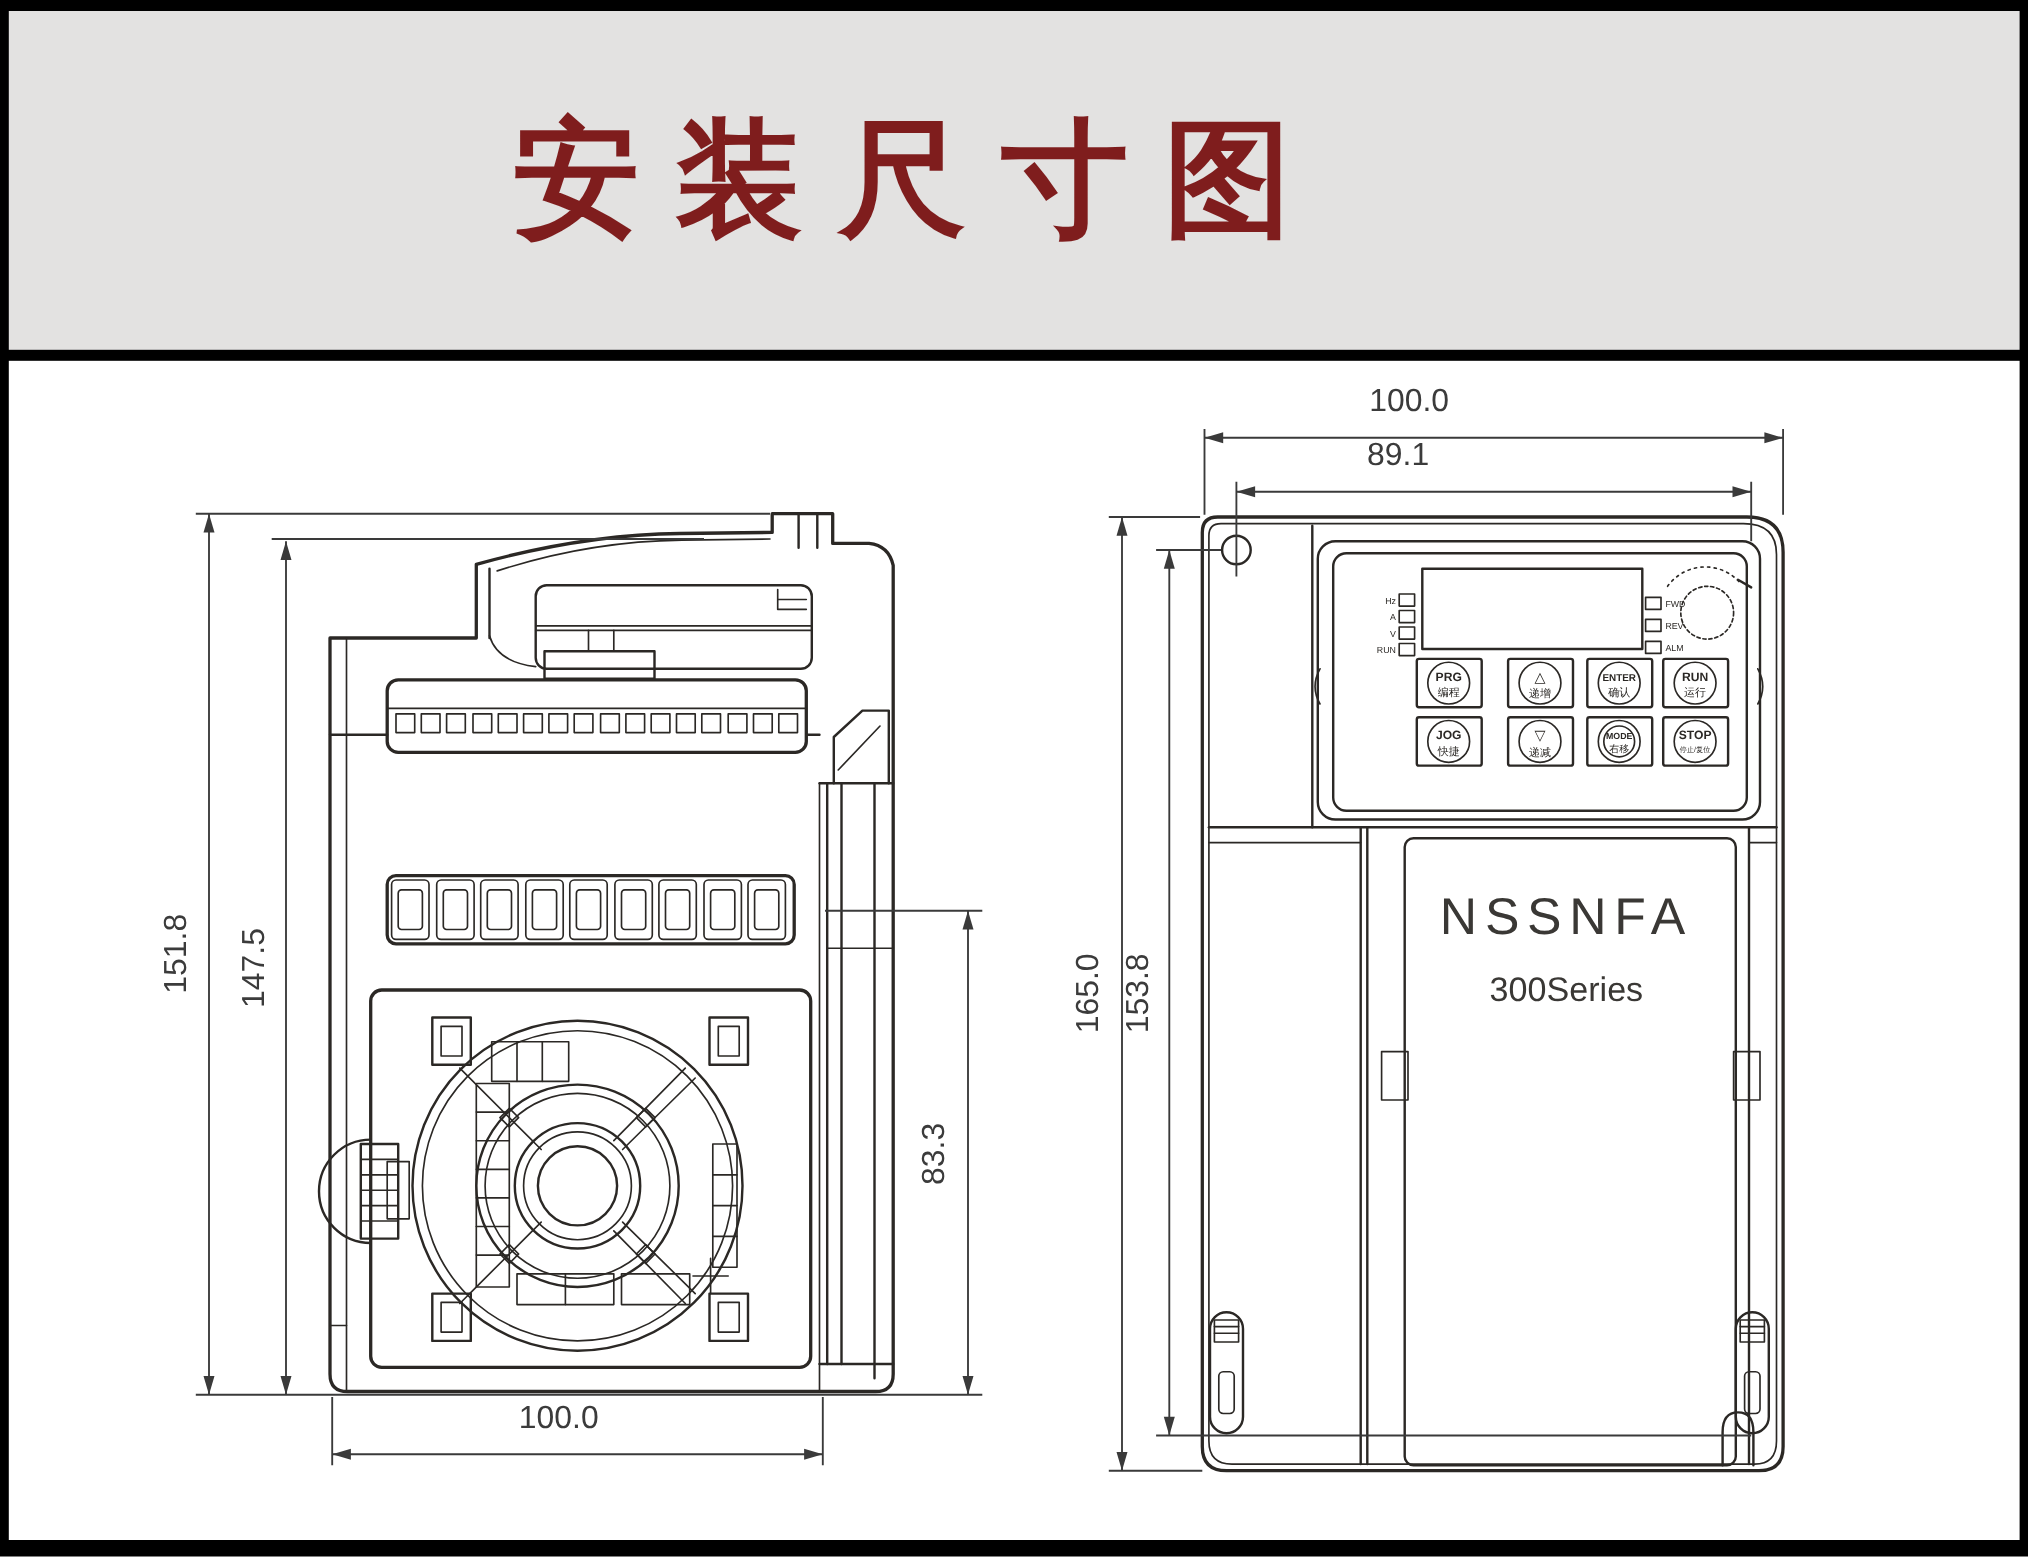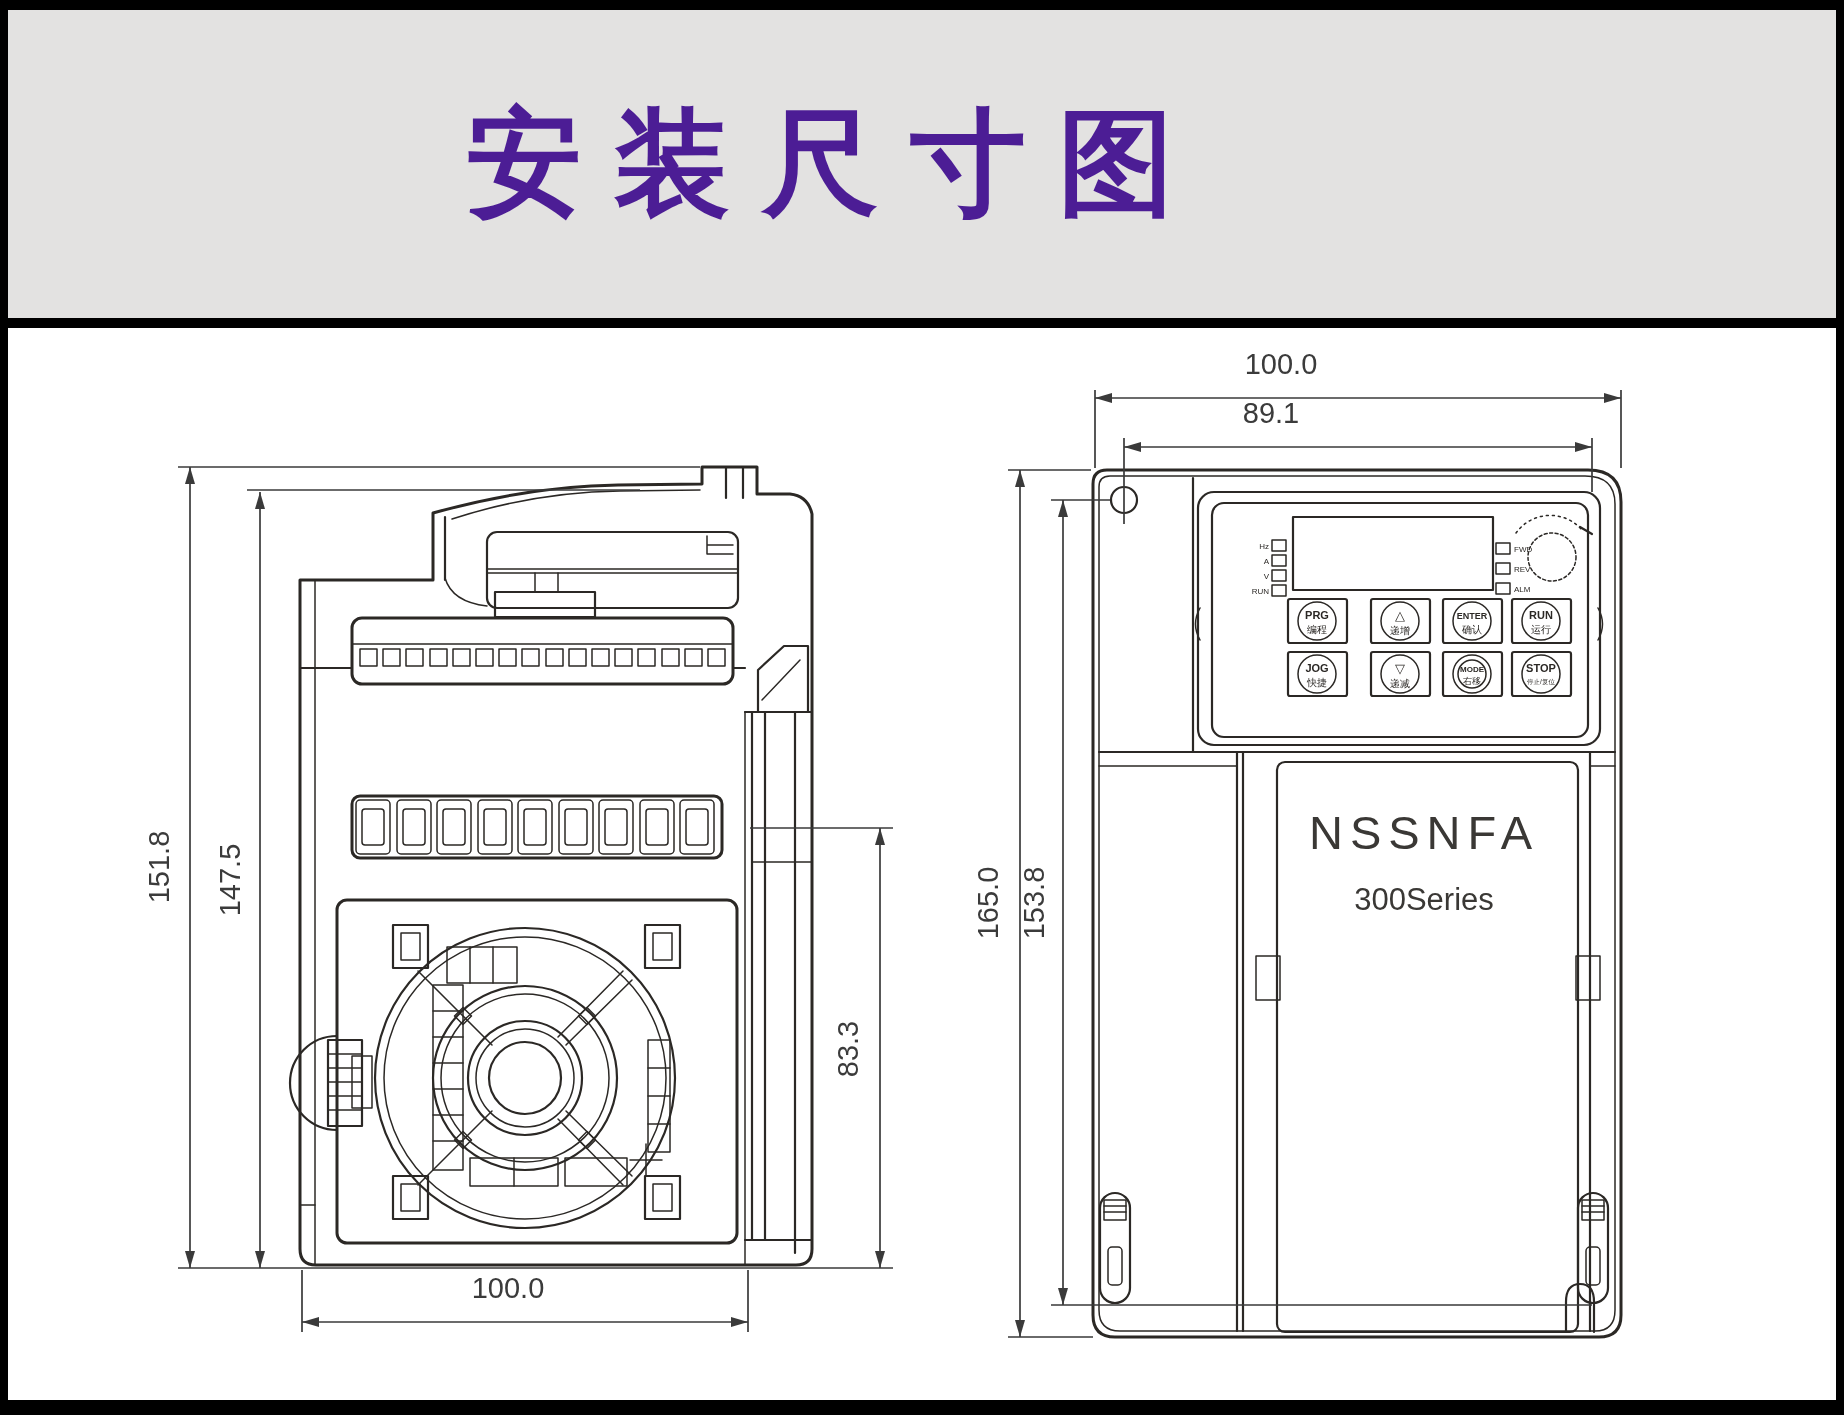--- a/index.html
+++ b/index.html
@@ -5,21 +5,21 @@
   html,body{margin:0;padding:0;}
   body{
     width:1844px;height:1415px;position:relative;background:#000;
     font-family:"Liberation Sans",sans-serif;overflow:hidden;
   }
   .title-band{
     position:absolute;left:8px;top:10px;width:1828px;height:308px;
     background:#e3e2e1;display:flex;align-items:center;justify-content:center;
   }
   .title-band h1{
-    margin:0;font-size:116px;font-weight:700;color:#4c1d95;
+    margin:0;font-size:116px;font-weight:700;color:#7f1d1d;
     letter-spacing:32px;transform:translateX(-86px);white-space:nowrap;
   }
   .drawing-area{
     position:absolute;left:8px;top:328px;width:1828px;height:1072px;background:#ffffff;
   }
   svg{position:absolute;left:0;top:0;}
   .ol{stroke:#2b2825;fill:none;stroke-width:3;stroke-linejoin:round;stroke-linecap:round;}
   .ml{stroke:#2b2825;fill:none;stroke-width:2.2;stroke-linejoin:round;stroke-linecap:round;}
   .tl{stroke:#2b2825;fill:none;stroke-width:1.5;stroke-linejoin:round;stroke-linecap:round;}
   .dim{stroke:#3a3a3a;fill:none;stroke-width:1.7;}

